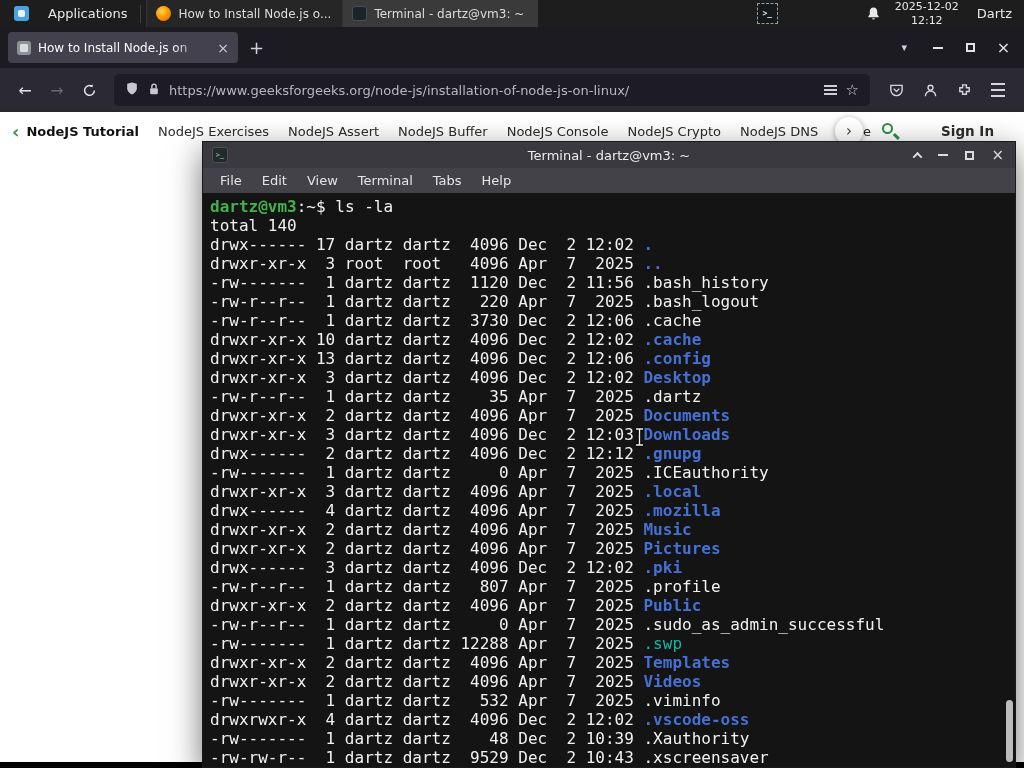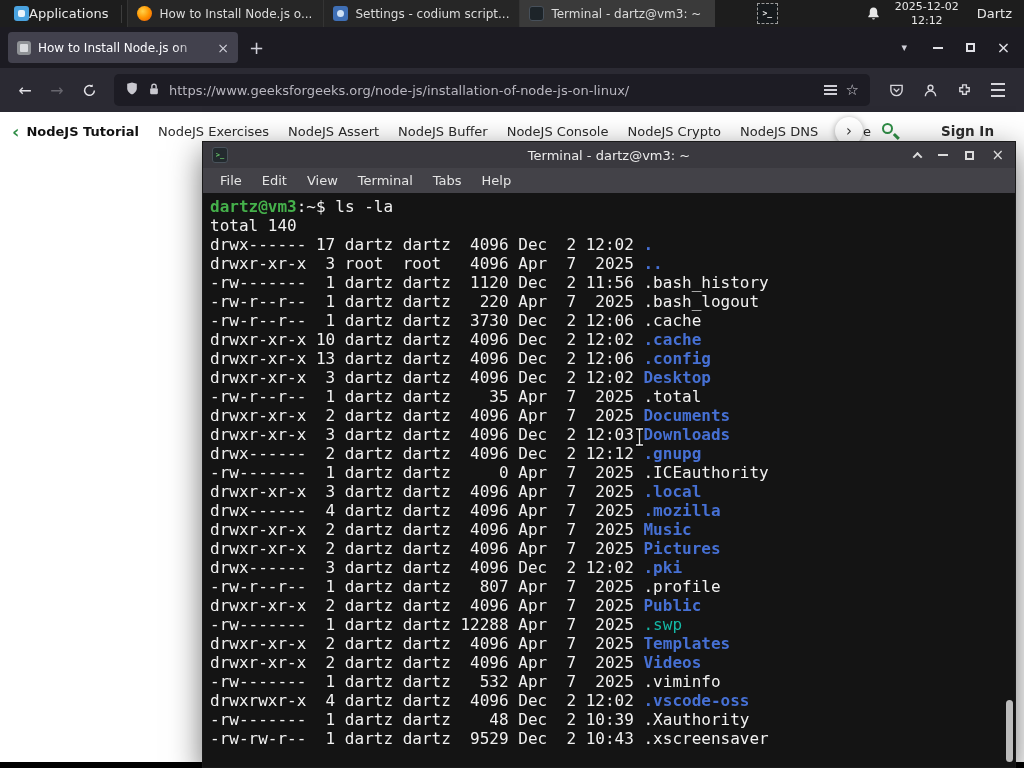--- a/index.html
+++ b/index.html
@@ -1,21 +1,21 @@
 <!DOCTYPE html>
 <html><head>
 <meta charset="utf-8">
 <style>
   *{margin:0;padding:0;box-sizing:border-box;}
   html,body{width:1024px;height:768px;}
   body{position:relative;background:#000;font-family:"DejaVu Sans","Liberation Sans",sans-serif;overflow:hidden;}
 
   
   .panel{position:absolute;top:0;left:0;width:1024px;height:27px;background:#1d1d1d;display:flex;align-items:center;color:#e8e8e8;font-size:13px;z-index:50;padding:0 6px;}
-  .apps{display:flex;align-items:center;gap:0;padding:0 8px;height:100%;}
+  .apps{display:flex;align-items:center;gap:19px;padding:0 8px;height:100%;}
   .apps-icon{width:15px;height:15px;border-radius:3px;background:#4aa3e0;position:relative;flex:0 0 auto;}
   .apps-icon::after{content:"";position:absolute;inset:4px;background:#eaf4fb;border-radius:2px;}
   .panel-sep{width:1px;height:18px;background:#3d3d3d;margin:0 5px;}
   .task-list{display:flex;height:100%;align-items:stretch;}
   .task-btn{display:flex;align-items:center;gap:7px;width:196px;padding:0 9px;background:#262626;border-left:1px solid #343434;font-size:12px;color:#dcdcdc;overflow:hidden;}
   .task-btn.active{background:#3a3a3a;}
   .task-label{white-space:nowrap;overflow:hidden;}
   .task-icon{width:15px;height:15px;flex:0 0 auto;border-radius:50%;}
   .firefox-icon{background:radial-gradient(circle at 38% 35%,#ffd24a 0%,#ff9500 50%,#e8520e 100%);}
   .settings-icon{border-radius:3px;background:#3f6fb5;position:relative;}
@@ -93,24 +93,20 @@
 <div class="panel">
   <div class="apps">
     <span class="apps-icon"></span>
     <span>Applications</span>
   </div>
   <div class="panel-sep"></div>
   <div class="task-list">
       <div class="task-btn">
         <span class="task-icon firefox-icon"></span>
         <span class="task-label">How to Install Node.js o...</span>
-      </div>
-      <div class="task-btn">
-        <span class="task-icon settings-icon"></span>
-        <span class="task-label">Settings - codium script...</span>
       </div>
       <div class="task-btn active">
         <span class="task-icon terminal-icon"></span>
         <span class="task-label">Terminal - dartz@vm3: ~</span>
       </div>
     </div>
   <div class="tray">
     <span class="tray-icon">
         <span>&gt;_</span>
       </span>
@@ -245,32 +241,33 @@
       <div class="t-line"><span style="color: rgb(69, 177, 75); font-weight: bold;">dartz@vm3</span><span style="color: rgb(242, 242, 242);">:~$</span><span style="color: rgb(242, 242, 242);"> ls -la</span></div>
       <div class="t-line"><span style="color: rgb(242, 242, 242);">total 140</span></div>
       <div class="t-line"><span style="color: rgb(242, 242, 242);">drwx------ 17 dartz dartz  4096 Dec  2 12:02 </span><span style="color: rgb(70, 112, 212); font-weight: bold;">.</span></div>
       <div class="t-line"><span style="color: rgb(242, 242, 242);">drwxr-xr-x  3 root  root   4096 Apr  7  2025 </span><span style="color: rgb(70, 112, 212); font-weight: bold;">..</span></div>
       <div class="t-line"><span style="color: rgb(242, 242, 242);">-rw-------  1 dartz dartz  1120 Dec  2 11:56 </span><span style="color: rgb(242, 242, 242);">.bash_history</span></div>
       <div class="t-line"><span style="color: rgb(242, 242, 242);">-rw-r--r--  1 dartz dartz   220 Apr  7  2025 </span><span style="color: rgb(242, 242, 242);">.bash_logout</span></div>
       <div class="t-line"><span style="color: rgb(242, 242, 242);">-rw-r--r--  1 dartz dartz  3730 Dec  2 12:06 </span><span style="color: rgb(242, 242, 242);">.cache</span></div>
       <div class="t-line"><span style="color: rgb(242, 242, 242);">drwxr-xr-x 10 dartz dartz  4096 Dec  2 12:02 </span><span style="color: rgb(70, 112, 212); font-weight: bold;">.cache</span></div>
       <div class="t-line"><span style="color: rgb(242, 242, 242);">drwxr-xr-x 13 dartz dartz  4096 Dec  2 12:06 </span><span style="color: rgb(70, 112, 212); font-weight: bold;">.config</span></div>
       <div class="t-line"><span style="color: rgb(242, 242, 242);">drwxr-xr-x  3 dartz dartz  4096 Dec  2 12:02 </span><span style="color: rgb(70, 112, 212); font-weight: bold;">Desktop</span></div>
-      <div class="t-line"><span style="color: rgb(242, 242, 242);">-rw-r--r--  1 dartz dartz    35 Apr  7  2025 </span><span style="color: rgb(242, 242, 242);">.total</span></div>
+      <div class="t-line"><span style="color: rgb(242, 242, 242);">-rw-r--r--  1 dartz dartz    35 Apr  7  2025 </span><span style="color: rgb(242, 242, 242);">.dartz</span></div>
       <div class="t-line"><span style="color: rgb(242, 242, 242);">drwxr-xr-x  2 dartz dartz  4096 Apr  7  2025 </span><span style="color: rgb(70, 112, 212); font-weight: bold;">Documents</span></div>
       <div class="t-line"><span style="color: rgb(242, 242, 242);">drwxr-xr-x  3 dartz dartz  4096 Dec  2 12:03 </span><span style="color: rgb(70, 112, 212); font-weight: bold;">Downloads</span></div>
       <div class="t-line"><span style="color: rgb(242, 242, 242); text-align: center;">drwx------  2 dartz dartz  4096 Dec  2 12:12 </span><span style="color: rgb(70, 112, 212); font-weight: bold;">.gnupg</span></div>
       <div class="t-line"><span style="color: rgb(242, 242, 242);">-rw-------  1 dartz dartz     0 Apr  7  2025 </span><span style="color: rgb(242, 242, 242);">.ICEauthority</span></div>
       <div class="t-line"><span style="color: rgb(242, 242, 242);">drwxr-xr-x  3 dartz dartz  4096 Apr  7  2025 </span><span style="color: rgb(70, 112, 212); font-weight: bold;">.local</span></div>
       <div class="t-line"><span style="color: rgb(242, 242, 242);">drwx------  4 dartz dartz  4096 Apr  7  2025 </span><span style="color: rgb(70, 112, 212); font-weight: bold;">.mozilla</span></div>
       <div class="t-line"><span style="color: rgb(242, 242, 242);">drwxr-xr-x  2 dartz dartz  4096 Apr  7  2025 </span><span style="color: rgb(70, 112, 212); font-weight: bold;">Music</span></div>
       <div class="t-line"><span style="color: rgb(242, 242, 242);">drwxr-xr-x  2 dartz dartz  4096 Apr  7  2025 </span><span style="color: rgb(70, 112, 212); font-weight: bold;">Pictures</span></div>
       <div class="t-line"><span style="color: rgb(242, 242, 242);">drwx------  3 dartz dartz  4096 Dec  2 12:02 </span><span style="color: rgb(70, 112, 212); font-weight: bold;">.pki</span></div>
       <div class="t-line"><span style="color: rgb(242, 242, 242);">-rw-r--r--  1 dartz dartz   807 Apr  7  2025 </span><span style="color: rgb(242, 242, 242);">.profile</span></div>
       <div class="t-line"><span style="color: rgb(242, 242, 242);">drwxr-xr-x  2 dartz dartz  4096 Apr  7  2025 </span><span style="color: rgb(70, 112, 212); font-weight: bold;">Public</span></div>
+      <div class="t-line"><span style="color: rgb(242, 242, 242);">-rw-r--r--  1 dartz dartz     0 Apr  7  2025 </span><span style="color: rgb(242, 242, 242);">.sudo_as_admin_successful</span></div>
       <div class="t-line"><span style="color: rgb(242, 242, 242);">-rw-------  1 dartz dartz 12288 Apr  7  2025 </span><span style="color: #14b8a6;">.swp</span></div>
       <div class="t-line"><span style="color: rgb(242, 242, 242);">drwxr-xr-x  2 dartz dartz  4096 Apr  7  2025 </span><span style="color: rgb(70, 112, 212); font-weight: bold;">Templates</span></div>
       <div class="t-line"><span style="color: rgb(242, 242, 242);">drwxr-xr-x  2 dartz dartz  4096 Apr  7  2025 </span><span style="color: rgb(70, 112, 212); font-weight: bold;">Videos</span></div>
       <div class="t-line"><span style="color: rgb(242, 242, 242);">-rw-------  1 dartz dartz   532 Apr  7  2025 </span><span style="color: rgb(242, 242, 242);">.viminfo</span></div>
       <div class="t-line"><span style="color: rgb(242, 242, 242);">drwxrwxr-x  4 dartz dartz  4096 Dec  2 12:02 </span><span style="color: rgb(70, 112, 212); font-weight: bold;">.vscode-oss</span></div>
       <div class="t-line"><span style="color: rgb(242, 242, 242);">-rw-------  1 dartz dartz    48 Dec  2 10:39 </span><span style="color: rgb(242, 242, 242);">.Xauthority</span></div>
       <div class="t-line"><span style="color: rgb(242, 242, 242);">-rw-rw-r--  1 dartz dartz  9529 Dec  2 10:43 </span><span style="color: rgb(242, 242, 242);">.xscreensaver</span></div>
     </div>
   <div class="t-scrollbar">
     <span class="t-thumb"></span>

